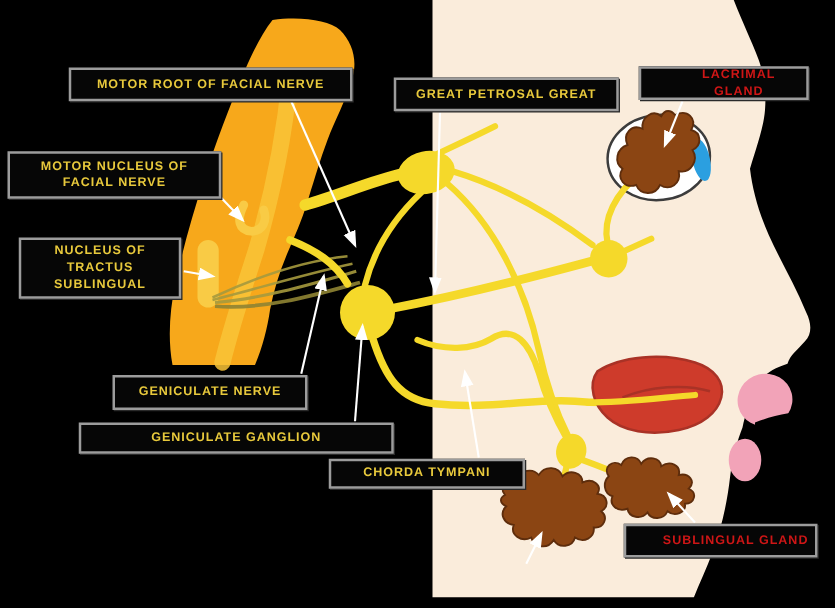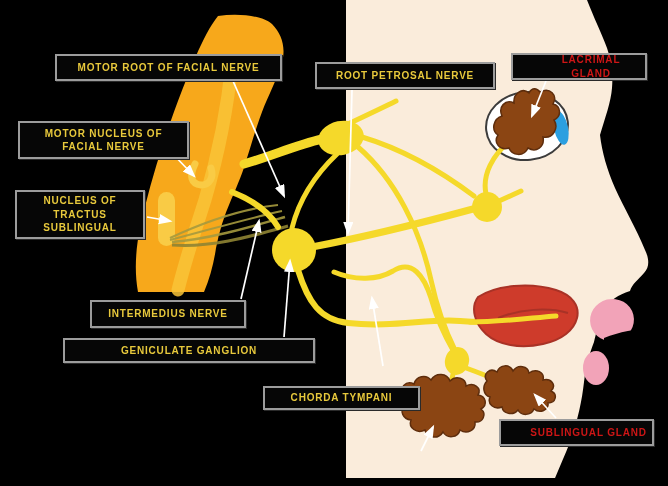--- a/index.html
+++ b/index.html
@@ -139,29 +139,29 @@
       <line x1="284" y1="337" x2="290" y2="261" marker-end="url(#arw)"></line>
       <line x1="383" y1="366" x2="372" y2="298" marker-end="url(#arw)"></line>
       <line x1="546" y1="81" x2="532" y2="116" marker-end="url(#arw)"></line>
       <line x1="556" y1="418" x2="535" y2="395" marker-end="url(#arw)"></line>
       <line x1="421" y1="451" x2="433" y2="427" marker-end="url(#arw)"></line>
     </g>
   </svg>
 
   <div class="lbl" style="left:55px;top:54px;width:227px;height:27px;">MOTOR ROOT OF FACIAL NERVE</div>
 
-  <div class="lbl" style="left:18px;top:121px;width:171px;height:38px;">MOTOR NUCLEUS OF FACIAL NERVE</div>
+  <div class="lbl" style="left:6px;top:121px;width:171px;height:38px;">MOTOR NUCLEUS OF FACIAL NERVE</div>
 
   <div class="lbl" style="left:15px;top:190px;width:130px;height:49px;">NUCLEUS OF TRACTUS SUBLINGUAL</div>
 
-  <div class="lbl" style="left:90px;top:300px;width:156px;height:28px;">INTERMEDIUS NERVE</div>
+  <div class="lbl" style="left:90px;top:300px;width:156px;height:28px;">GENICULATE NERVE</div>
 
   <div class="lbl" style="left:63px;top:338px;width:252px;height:25px;text-align:center;">GENICULATE GANGLION</div>
 
-  <div class="lbl" style="left:315px;top:62px;width:180px;height:27px;">ROOT PETROSAL NERVE</div>
+  <div class="lbl" style="left:315px;top:62px;width:180px;height:27px;">GREAT PETROSAL GREAT</div>
 
   <div class="lbl red" style="left:511px;top:53px;width:136px;height:27px;">LACRIMAL GLAND</div>
 
-  <div class="lbl" style="left:263px;top:367px;width:157px;height:24px;margin-top:19px;">CHORDA TYMPANI</div>
+  <div class="lbl" style="left:263px;top:367px;width:157px;height:24px;">CHORDA TYMPANI</div>
 
 
   <div class="lbl red" style="left:499px;top:419px;width:155px;height:27px;text-align:right;">SUBLINGUAL GLAND</div>
 </div>
 
 </body></html>

